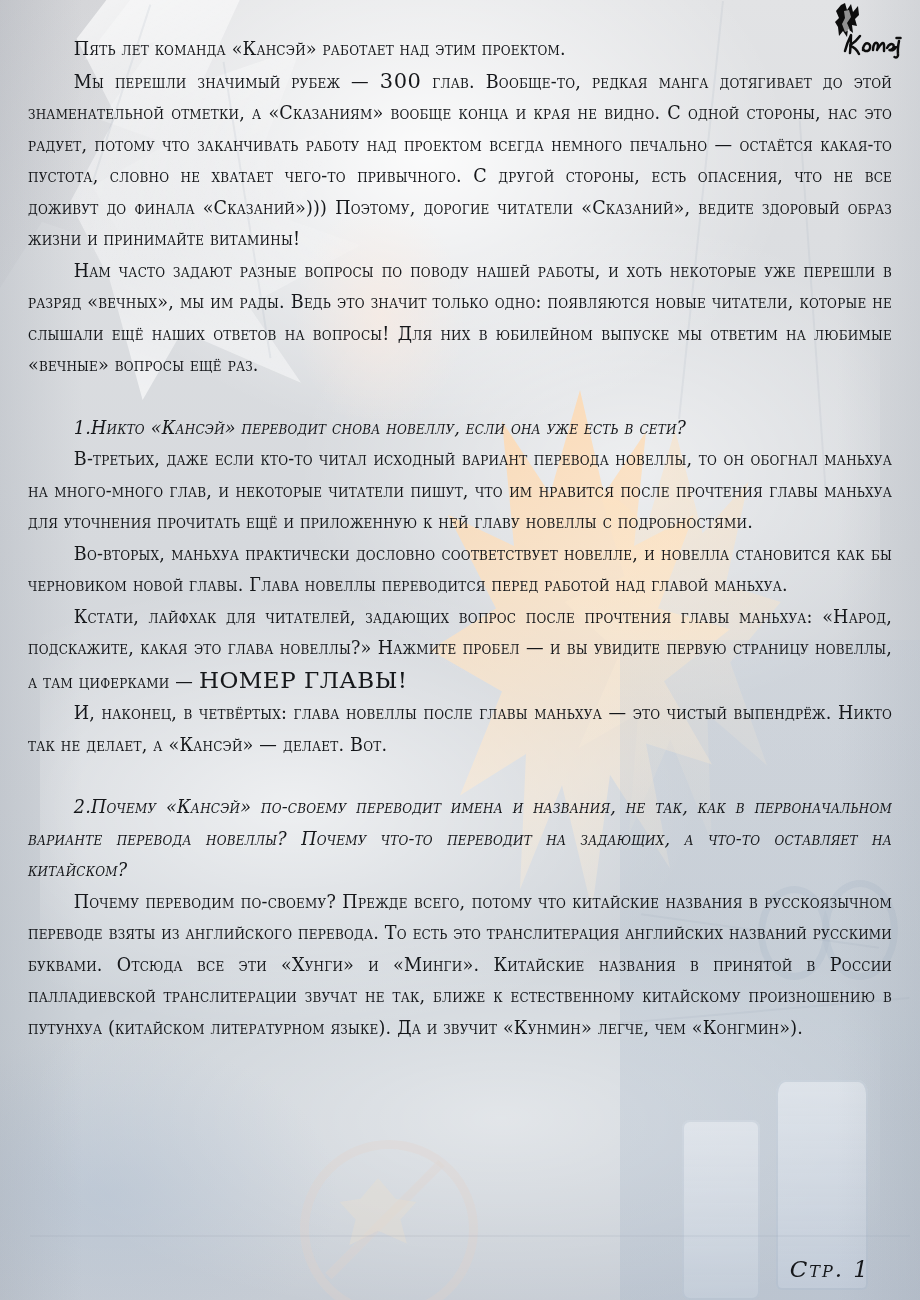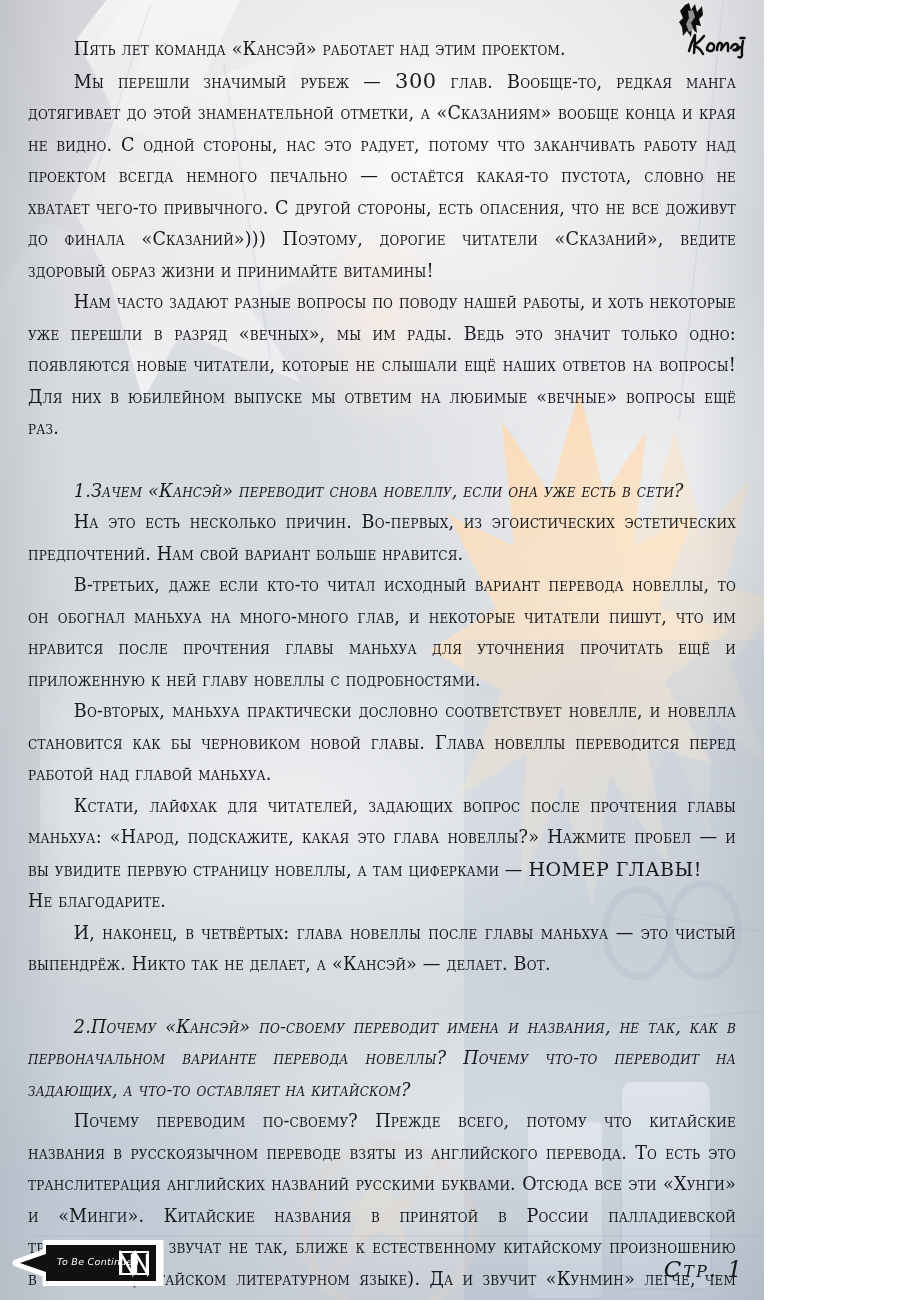--- a/index.html
+++ b/index.html
@@ -3,21 +3,21 @@
 <meta charset="utf-8">
 <style>
   html, body {
     margin: 0;
     padding: 0;
     background: #ffffff;
   }
 
   #page {
     position: relative;
-    width: 764px;
+    width: 920px;
     height: 1300px;
     overflow: hidden;
     background: #d9dbde;
     font-family: "DejaVu Serif", serif;
   }
 
   
   .bg-layer {
     position: absolute;
     pointer-events: none;
@@ -234,21 +234,21 @@
 
   .spacer { height: 31px; }
 
   .big {
     font-size: 21px;
     font-variant: normal;
     letter-spacing: 0.5px;
   }
 
   .bigcaps {
-    font-size: 19px;
+    font-size: 23px;
     font-variant: normal;
     letter-spacing: 0.5px;
   }
 
   .italic-inline { }
 
   
   #tbc {
     position: absolute;
     left: 8px;
@@ -267,21 +267,21 @@
     font-size: 9.5px;
     font-style: italic;
     letter-spacing: 0.3px;
     white-space: nowrap;
     text-align: center;
   }
 
   
   #pagenum {
     position: absolute;
-    right: 20px;
+    right: 50px;
     bottom: 18px;
     font-family: "DejaVu Serif", serif;
     font-style: italic;
     font-variant: small-caps;
     font-size: 23px;
     letter-spacing: 2px;
     color: #16181b;
     z-index: 8;
   }
 </style>
@@ -342,49 +342,34 @@
     <div class="article">
 
       <p>Пять лет команда «Кансэй» работает над этим проектом.</p>
 
       <p>Мы перешли значимый рубеж — <span class="big">300</span> глав. Вообще-то, редкая манга дотягивает до этой знаменательной отметки, а «Сказаниям» вообще конца и края не видно. С одной стороны, нас это радует, потому что заканчивать работу над проектом всегда немного печально — остаётся какая-то пустота, словно не хватает чего-то привычного. С другой стороны, есть опасения, что не все доживут до финала «Сказаний»))) Поэтому, дорогие читатели «Сказаний», ведите здоровый образ жизни и принимайте витамины!</p>
 
       <p>Нам часто задают разные вопросы по поводу нашей работы, и хоть некоторые уже перешли в разряд «вечных», мы им рады. Ведь это значит только одно: появляются новые читатели, которые не слышали ещё наших ответов на вопросы! Для них в юбилейном выпуске мы ответим на любимые «вечные» вопросы ещё раз.</p>
 
       <div class="spacer"></div>
 
-      <p class="q"><span class="qnum">1.</span><span>Зачем «Кансэй» переводит снова новеллу, если она уже есть в сети?</span></p>
-
-      <p>На это есть несколько причин. Во-первых, из эгоистических эстетических предпочтений. Нам свой вариант больше нравится.</p>
+      <p class="q"><span class="qnum">1.</span><span>Никто «Кансэй» переводит снова новеллу, если она уже есть в сети?</span></p>
+
       <p>В-третьих, даже если кто-то читал исходный вариант перевода новеллы, то он обогнал маньхуа на много-много глав, и некоторые читатели пишут, что им нравится после прочтения главы маньхуа для уточнения прочитать ещё и приложенную к ней главу новеллы с подробностями.</p>
       <p>Во-вторых, маньхуа практически дословно соответствует новелле, и новелла становится как бы черновиком новой главы. Глава новеллы переводится перед работой над главой маньхуа.</p>
 
       <p><span>Кстати, лайфхак для читателей, задающих вопрос после прочтения главы маньхуа: «Народ, подскажите, какая это глава новеллы?» Нажмите пробел — и вы увидите первую страницу новеллы, а там циферками — </span><span class="bigcaps">НОМЕР ГЛАВЫ!</span></p>
 
-      <p class="no-indent">Не благодарите.</p>
       <p>И, наконец, в четвёртых: глава новеллы после главы маньхуа — это чистый выпендрёж. Никто так не делает, а «Кансэй» — делает. Вот.</p>
 
       <div class="spacer"></div>
 
       <p class="q"><span class="qnum">2.</span><span>Почему «Кансэй» по-своему переводит имена и названия, не так, как в первоначальном варианте перевода новеллы? Почему что-то переводит на задающих, а что-то оставляет на китайском?</span></p>
 
       <p><span class="italic-inline">Почему переводим по-своему?</span> <span>Прежде всего, потому что китайские названия в русскоязычном переводе взяты из английского перевода. То есть это транслитерация английских названий русскими буквами. Отсюда все эти «Хунги» и «Минги». Китайские названия в принятой в России палладиевской транслитерации звучат не так, ближе к естественному китайскому произношению в путунхуа (китайском литературном языке). Да и звучит «Кунмин» легче, чем «Конгмин»).</span></p>
 
     </div>
 
-    <div id="tbc">
-      <svg width="160" height="46" viewBox="0 0 160 46" aria-hidden="true">
-        <path d="M38 2 L152 2 L152 44 L38 44 L38 34 L8 23 L38 12 Z" fill="#ffffff" stroke="#ffffff" stroke-width="7" stroke-linejoin="round"></path>
-        <path d="M38 5 L148 5 L148 41 L38 41 L38 32 L12 23 L38 14 Z" fill="#111111"></path>
-        <g fill="none" stroke="#ffffff" stroke-width="2">
-          <rect x="112" y="12" width="13" height="22"></rect>
-          <rect x="127" y="12" width="13" height="22"></rect>
-        </g>
-        <path d="M113 33 L113 14 L124 33 L124 14" fill="none" stroke="#ffffff" stroke-width="2.4"></path>
-        <path d="M128 33 L128 14 L139 33 L139 14" fill="none" stroke="#ffffff" stroke-width="2.4"></path>
-      </svg>
-      <div class="tbc-label">To Be Continued</div>
-    </div>
 
     <div id="pagenum">Стр. 1</div>
 
   </div>
 </div>
 
 </body></html>

